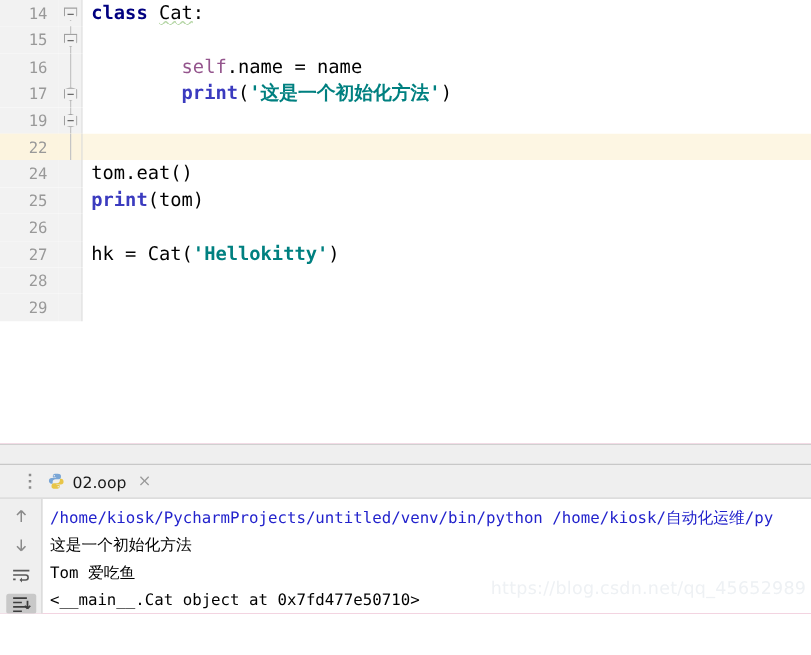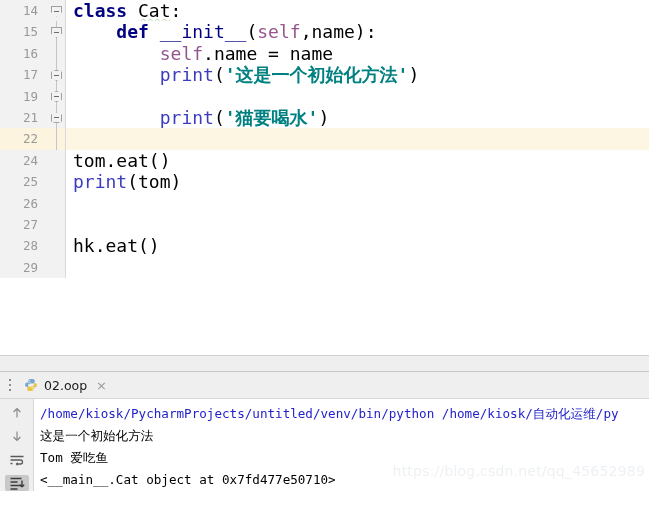--- a/index.html
+++ b/index.html
@@ -98,34 +98,34 @@
 
   .gutter-sep {
     width: 1px;
     flex: 0 0 1px;
     background: #d9d9d9;
   }
 
   .code {
     flex: 1 1 auto;
     font-family: "DejaVu Sans Mono", monospace;
-    font-size: 18px;
+    font-size: 15px;
     line-height: 21.4px;
     white-space: pre;
     padding-left: 7px;
     color: #000000;
     overflow: hidden;
   }
 
   
   .kw   { color: #000080; font-weight: bold; }
   .fn   { color: #000080; }
   .self { color: #94558d; }
   .str  { color: #008080; font-weight: bold; }
-  .bi   { color: #3b3bbf; }
+  .bi   { color: #3b3bbf; font-weight: bold; }
   .plain{ color: #000000; }
   .typo { text-decoration: underline; text-decoration-style: wavy;
           text-decoration-color: #b7d7a8; text-decoration-thickness: 1px; }
 
   
   .splitter {
     height: 17px;
     flex: 0 0 17px;
     background: #efefef;
     border-top: 1px solid #d0d0d0;
@@ -141,21 +141,21 @@
     overflow: hidden;
   }
 
   .console-tabbar {
     height: 27px;
     flex: 0 0 27px;
     display: flex;
     align-items: center;
     background: #efefef;
     border-bottom: 1px solid #d6d6d6;
-    padding-left: 2px;
+    padding-left: 16px;
   }
 
   .drag-dots {
     width: 12px;
     height: 27px;
     display: flex;
     flex-direction: column;
     justify-content: center;
     align-items: center;
     gap: 3px;
@@ -247,21 +247,20 @@
           <div class="gutter-sep"></div>
           <div class="code"><span class="kw">class</span><span class="plain"> </span><span class="typo">Cat</span><span class="plain">:</span></div>
         </div>
         <div class="row">
           <div class="gutter">15</div>
           <div class="fold">
             <div class="vline"></div>
             <div class="marker open"></div>
           </div>
           <div class="gutter-sep"></div>
-          <div class="code"><span class="plain">    </span><span class="kw">def</span><span class="plain"> </span><span class="fn">__init__</span><span class="plain">(</span><span class="self">self</span><span class="plain">,name):</span></div>
         </div>
         <div class="row">
           <div class="gutter">16</div>
           <div class="fold">
             <div class="vline"></div>
           </div>
           <div class="gutter-sep"></div>
           <div class="code"><span class="plain">        </span><span class="self">self</span><span class="plain">.name = name</span></div>
         </div>
         <div class="row">
@@ -273,29 +272,20 @@
           <div class="gutter-sep"></div>
           <div class="code"><span class="plain">        </span><span class="bi">print</span><span class="plain">(</span><span class="str">'这是一个初始化方法'</span><span class="plain">)</span></div>
         </div>
         <div class="row">
           <div class="gutter">19</div>
           <div class="fold">
             <div class="vline"></div>
             <div class="marker closedish"></div>
           </div>
           <div class="gutter-sep"></div>
-        </div>
-        <div class="row">
-          <div class="gutter">21</div>
-          <div class="fold">
-            <div class="vline"></div>
-            <div class="marker closedish"></div>
-          </div>
-          <div class="gutter-sep"></div>
-          <div class="code"><span class="plain">        </span><span class="bi">print</span><span class="plain">(</span><span class="str">'猫要喝水'</span><span class="plain">)</span></div>
         </div>
         <div class="row highlight">
           <div class="gutter">22</div>
           <div class="fold">
             <div class="vline"></div>
           </div>
           <div class="gutter-sep"></div>
           <div class="code"></div>
         </div>
         <div class="row">
@@ -313,26 +303,26 @@
         <div class="row">
           <div class="gutter">26</div>
           <div class="fold"></div>
           <div class="gutter-sep"></div>
           <div class="code"></div>
         </div>
         <div class="row">
           <div class="gutter">27</div>
           <div class="fold"></div>
           <div class="gutter-sep"></div>
+          <div class="code"><span class="plain">hk = Cat(</span><span class="str">'Hellokitty'</span><span class="plain">)</span></div>
         </div>
         <div class="row">
           <div class="gutter">28</div>
           <div class="fold"></div>
           <div class="gutter-sep"></div>
-          <div class="code"><span class="plain">hk.eat()</span></div>
         </div>
         <div class="row">
           <div class="gutter">29</div>
           <div class="fold"></div>
           <div class="gutter-sep"></div>
           <div class="code"></div>
         </div>
       </div>
   </div>
 

